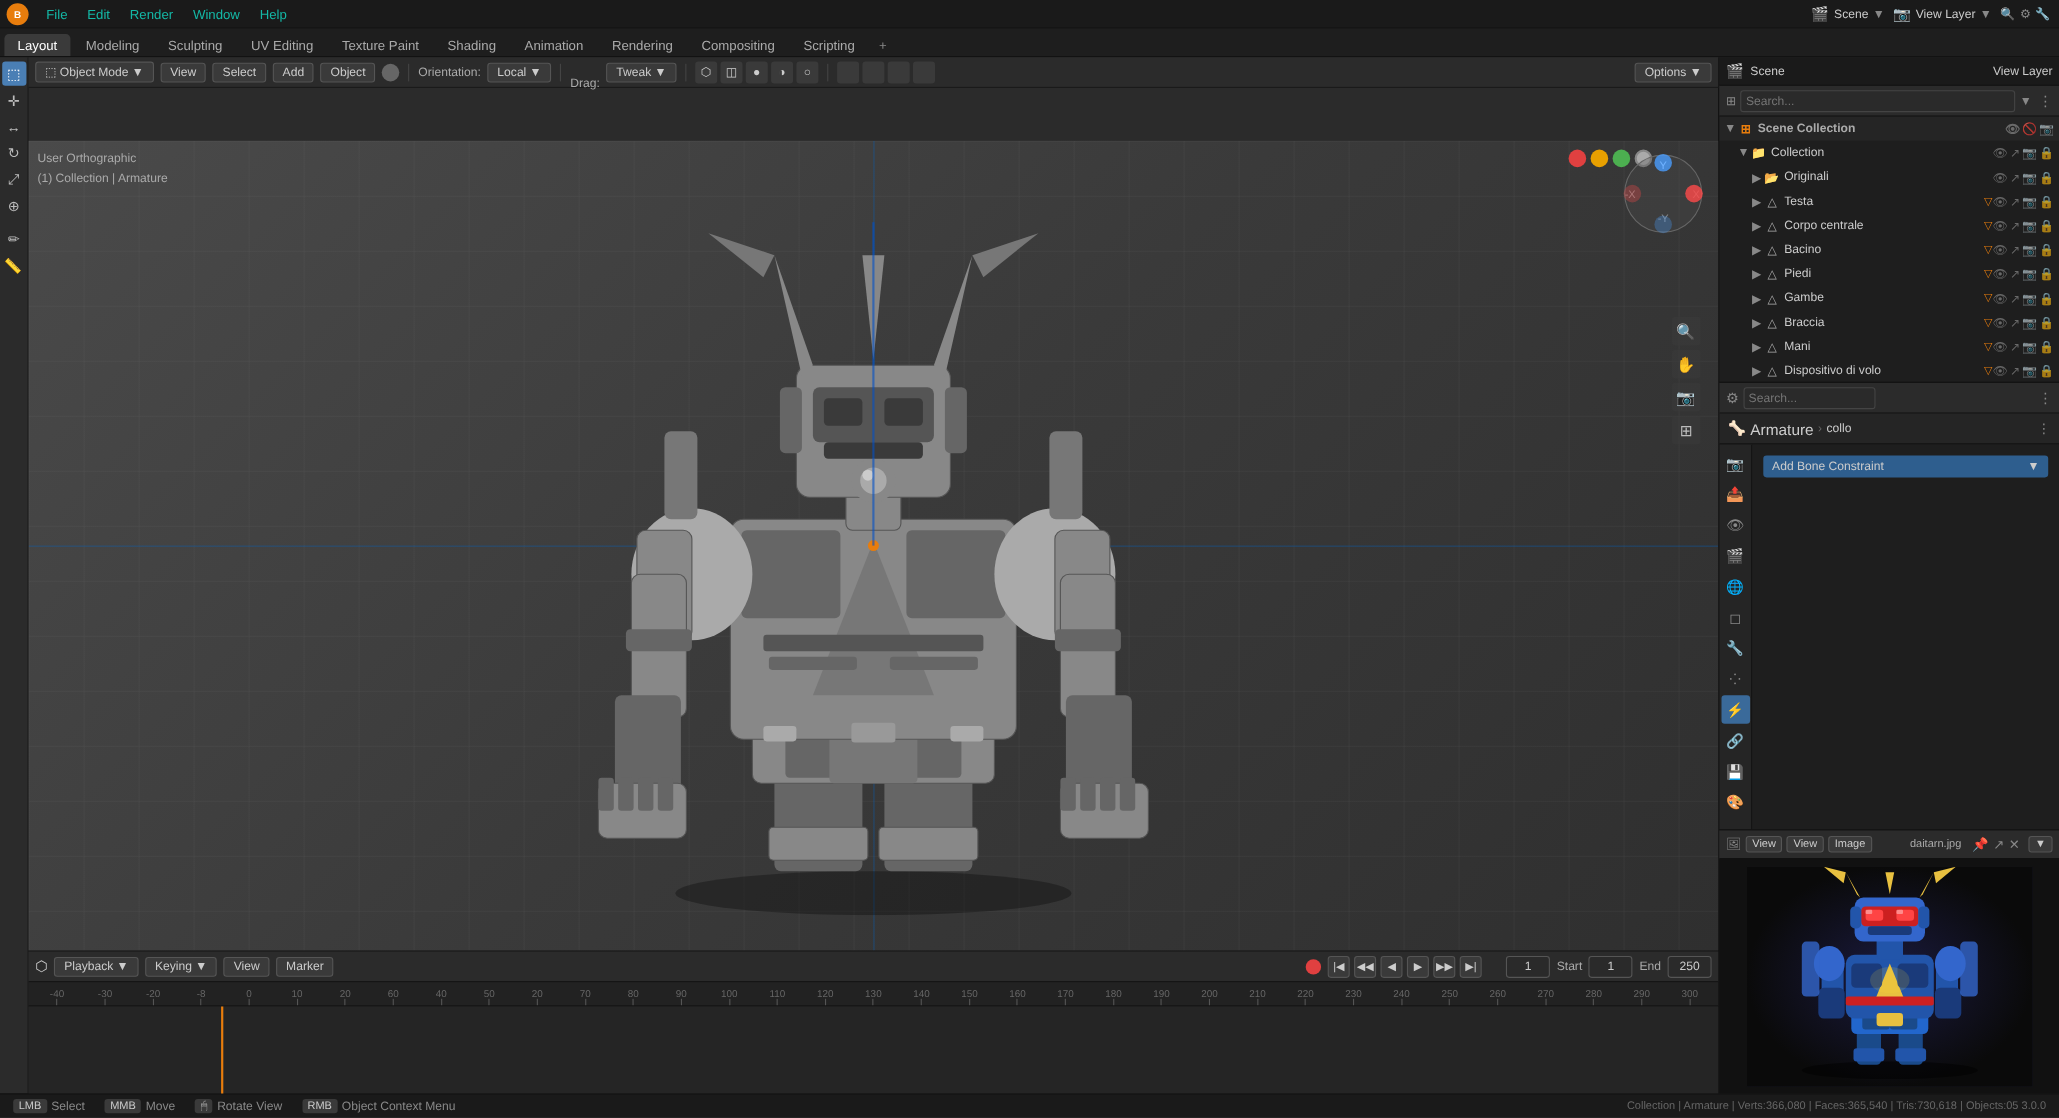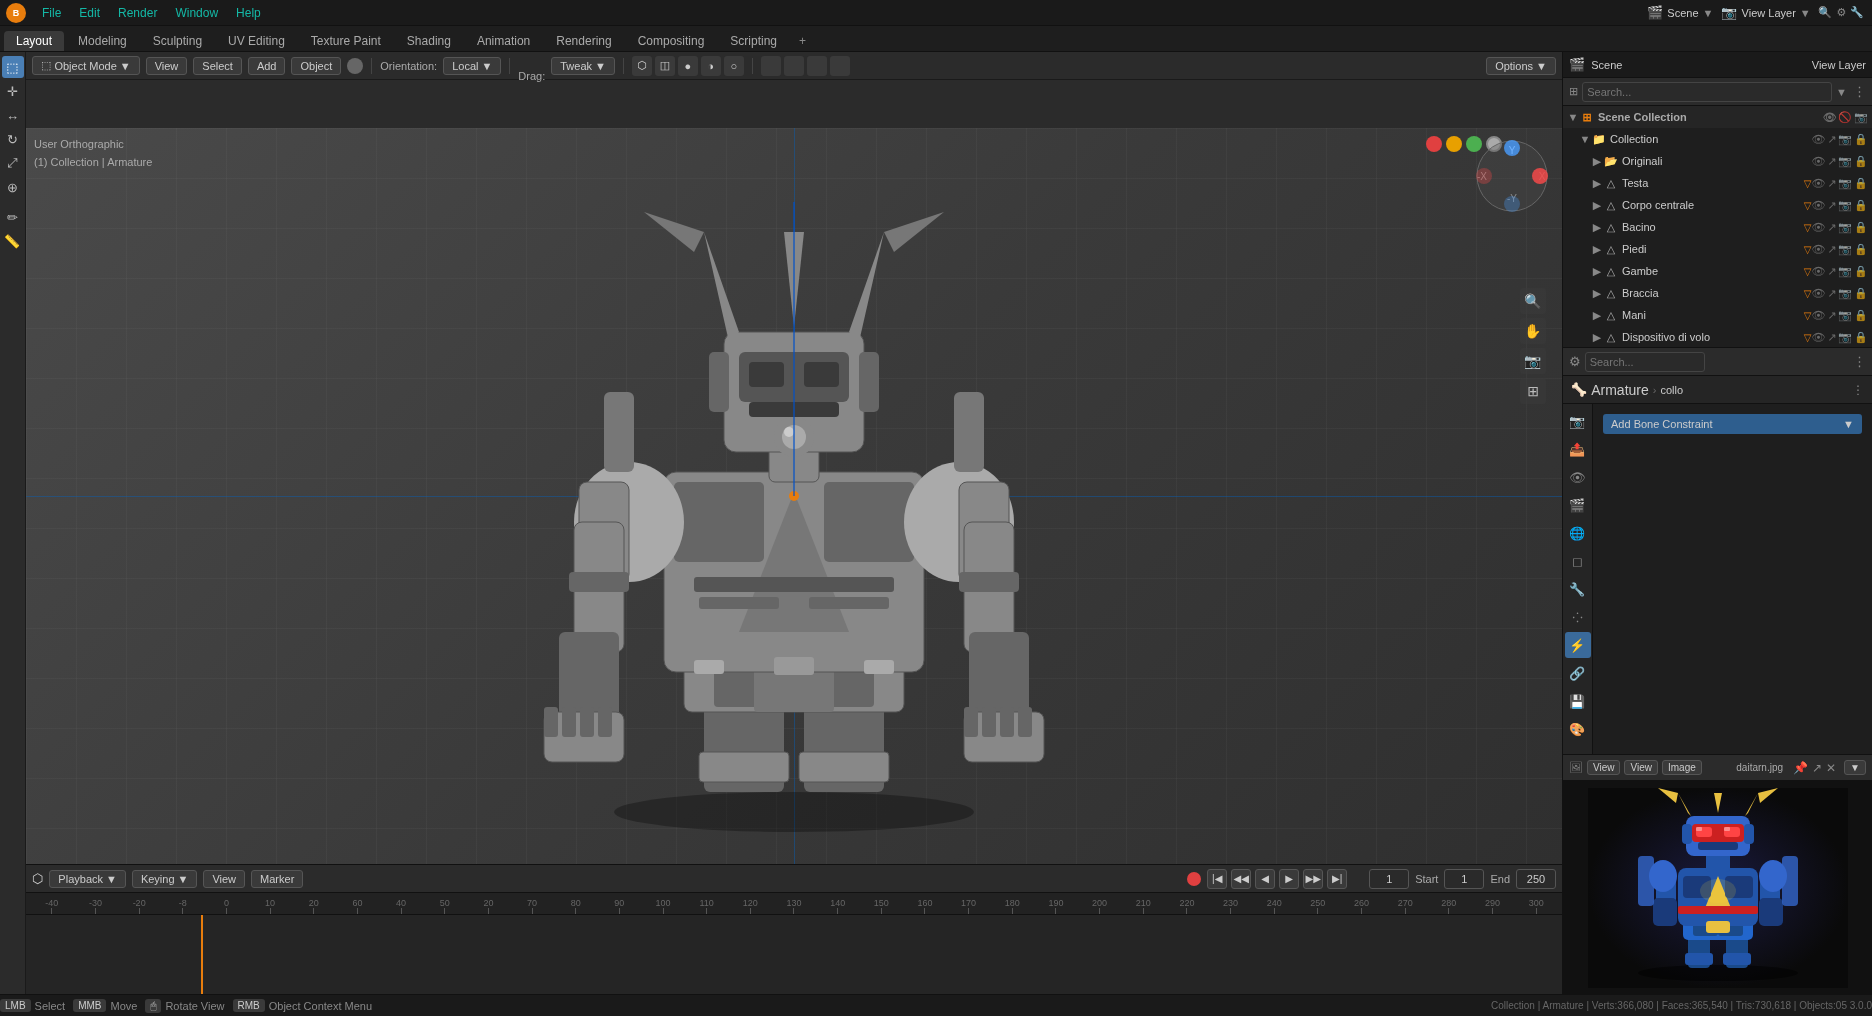--- a/index.html
+++ b/index.html
@@ -227,22 +227,22 @@
       flex: 1;
       background: #252525;
     }
 
     
     .status-bar {
       height: 22px;
       background: #1a1a1a;
       display: flex;
       align-items: center;
-      padding: 0 0;
-      gap: 8px;
+      padding: 0 12px;
+      gap: 18px;
       border-top: 1px solid #111;
       flex-shrink: 0;
     }
     .status-item {
       display: flex; align-items: center; gap: 4px;
       color: #888;
       font-size: 11px;
     }
     .status-key {
       background: #3a3a3a;

